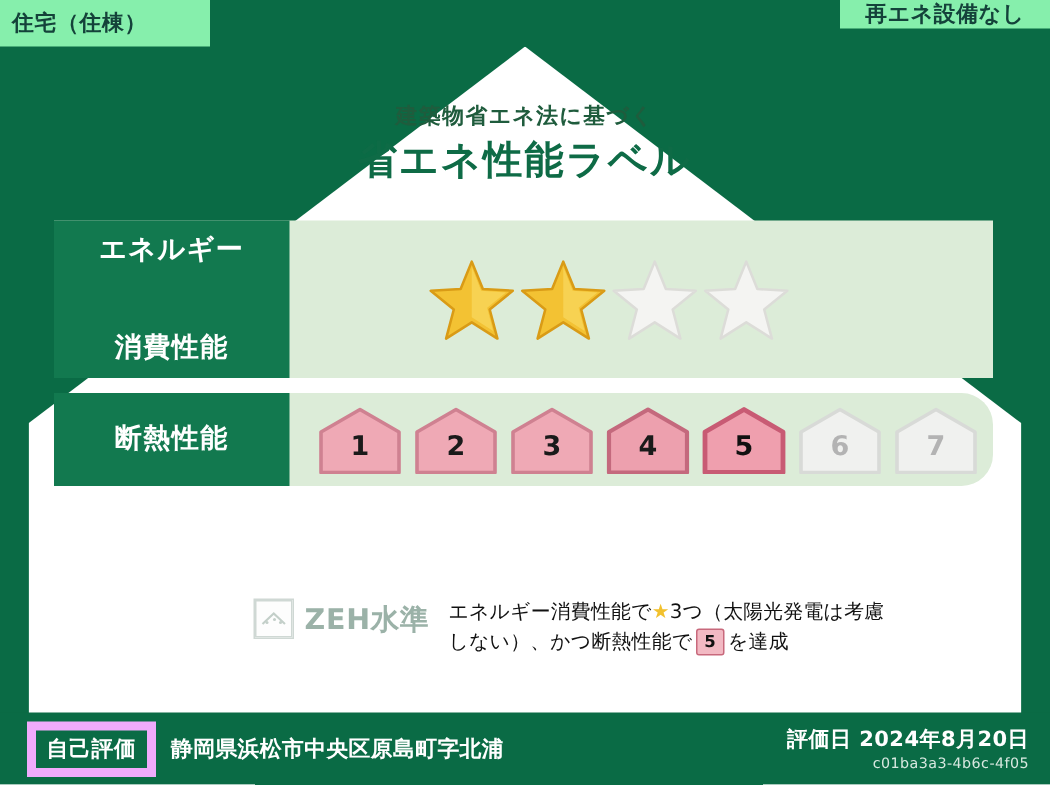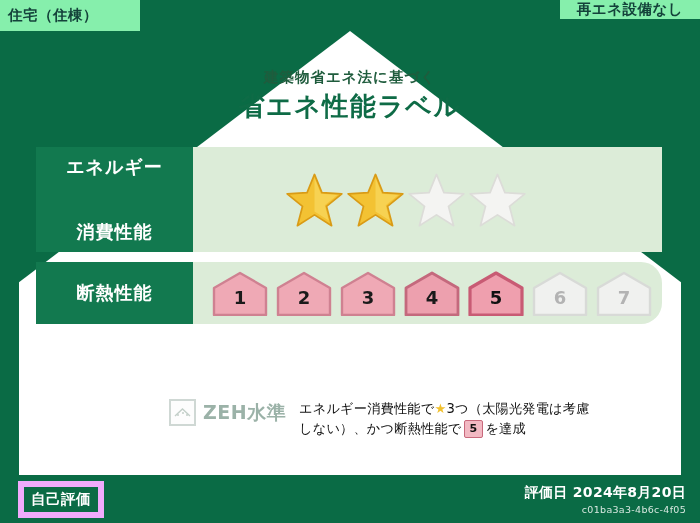--- a/index.html
+++ b/index.html
@@ -278,19 +278,20 @@
     </div>
 
     <div class="desc">
       <span>エネルギー消費性能で</span><span class="inl-star">★</span><span>3つ（太陽光発電は考慮しない）、かつ断熱性能で</span><span class="inl-badge">5</span><span>を達成</span>
     </div>
 
   </div>
 
   <div class="footer">
     <div class="self-badge">自己評価</div>
+    <div class="addr">静岡県浜松市中央区原島町字北浦</div>
     <div class="foot-right">
       <div class="foot-date">評価日 2024年8月20日</div>
       <div class="foot-code">c01ba3a3-4b6c-4f05</div>
     </div>
   </div>
 
 </div>
 
 </body></html>

